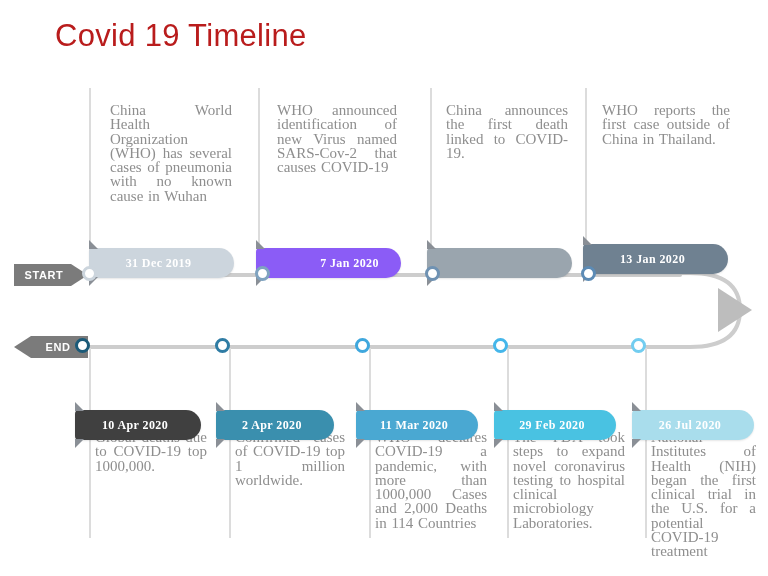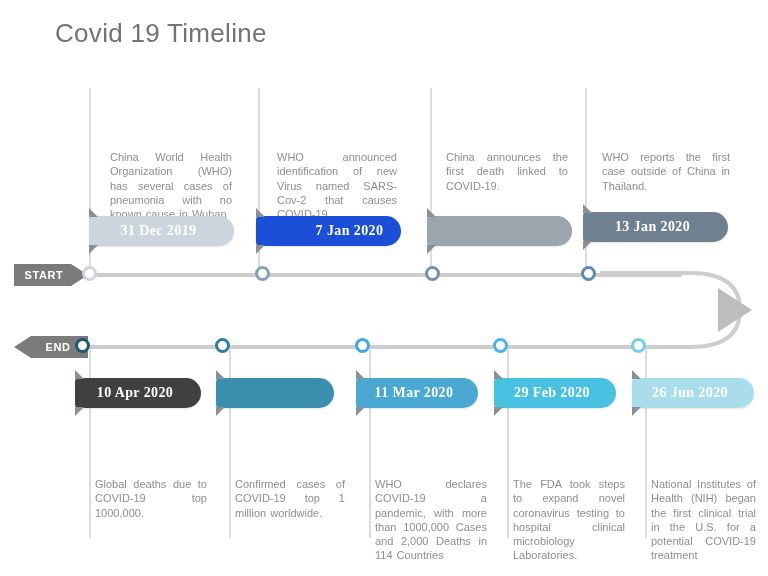--- a/index.html
+++ b/index.html
@@ -10,23 +10,23 @@
     position:relative;
     overflow:hidden;
   }
   #stage { position:absolute; left:0; top:0; width:768px; height:576px; }
 
   
   .title {
     position:absolute;
     left:55px; top:18px;
     font-family:"Liberation Sans", sans-serif;
-    font-size:26px;
+    font-size:31px;
     font-weight:400;
-    color:#737373;
+    color:#b91c1c;
     letter-spacing:0.3px;
     white-space:nowrap;
   }
 
   
   .rail {
     position:absolute;
     height:4px;
     background:#cdcdcd;
     border-radius:2px;
@@ -77,42 +77,42 @@
     width:2px;
     background:#dcdcdc;
     z-index:1;
   }
 
   
   .ev { position:absolute; }
 
   .ev-text {
     position:absolute;
-    font-family:Liberation Sans, sans-serif;
-    font-size:11px;
+    font-family:Liberation Serif, serif;
+    font-size:15px;
     line-height:14.3px;
     color:#8e8e8e;
     text-align:justify;
     word-spacing:1px;
-    margin-top:47px;
   }
 
   .badge {
     position:absolute;
     height:30px;
     border-radius:4px 15px 15px 4px;
     display:flex;
     align-items:center;
     color:#ffffff;
     font-family:"Liberation Serif", serif;
-    font-size:14px;
+    font-size:12px;
     font-weight:bold;
     letter-spacing:0.4px;
     z-index:4;
     box-shadow:0 1px 2px rgba(0,0,0,0.10);
+    margin-top:32px;
   }
   .badge span { display:block; width:100%; text-align:center; padding-right:6px; }
 
   
   .fold {
     position:absolute;
     width:9px; height:9px;
     background:#8a8f96;
     z-index:3;
   }
@@ -150,21 +150,21 @@
       <div class="fold fold-t"></div>
       <div class="fold fold-b"></div>
       <span>31 Dec 2019</span>
     </div>
     <div class="node" id="tn0" style="left: 82px; top: 266px; border-color: rgb(204, 213, 221);"></div>
   </div>
 
   <div class="ev">
     <div class="stem" style="left:258px; top:88px; height:190px;"></div>
     <div class="ev-text" style="left:277px; top:103px; width:120px;">WHO announced identification of new Virus named SARS-Cov-2 that causes COVID-19</div>
-    <div class="badge" id="tb1" style="left: 256px; top: 216px; width: 145px; background: #1d4ed8; padding-left: 48px;">
+    <div class="badge" id="tb1" style="left: 256px; top: 216px; width: 145px; background: #8b5cf6; padding-left: 48px;">
       <div class="fold fold-t"></div>
       <div class="fold fold-b"></div>
       <span>7 Jan 2020</span>
     </div>
     <div class="node" id="tn1" style="left: 255px; top: 266px; border-color: rgb(127, 163, 192);"></div>
   </div>
 
   <div class="ev">
     <div class="stem" style="left:430px; top:88px; height:190px;"></div>
     <div class="ev-text" style="left:446px; top:103px; width:122px;">China announces the first death linked to COVID-19.</div>
@@ -196,20 +196,21 @@
     </div>
     <div class="ev-text" style="left:95px; top:430px; width:112px;">Global deaths due to COVID-19 top 1000,000.</div>
   </div>
 
   <div class="ev">
     <div class="stem" style="left:229px; top:348px; height:190px;"></div>
     <div class="node" id="bn1" style="left: 215px; top: 338px; border-color: rgb(47, 124, 164);"></div>
     <div class="badge" id="bb1" style="left: 216px; top: 378px; width: 118px; background: rgb(58, 143, 174);">
       <div class="fold fold-t"></div>
       <div class="fold fold-b"></div>
+      <span>2 Apr 2020</span>
     </div>
     <div class="ev-text" style="left:235px; top:430px; width:110px;">Confirmed cases of COVID-19 top 1 million worldwide.</div>
   </div>
 
   <div class="ev">
     <div class="stem" style="left:369px; top:348px; height:190px;"></div>
     <div class="node" id="bn2" style="left: 355px; top: 338px; border-color: rgb(63, 167, 221);"></div>
     <div class="badge" id="bb2" style="left: 356px; top: 378px; width: 122px; background: rgb(74, 168, 210);">
       <div class="fold fold-t"></div>
       <div class="fold fold-b"></div>
@@ -228,18 +229,18 @@
     </div>
     <div class="ev-text" style="left:513px; top:430px; width:112px;">The FDA took steps to expand novel coronavirus testing to hospital clinical microbiology Laboratories.</div>
   </div>
 
   <div class="ev">
     <div class="stem" style="left:645px; top:348px; height:190px;"></div>
     <div class="node" id="bn4" style="left: 631px; top: 338px; border-color: rgb(114, 205, 240);"></div>
     <div class="badge" id="bb4" style="left: 632px; top: 378px; width: 122px; background: rgb(169, 221, 236);">
       <div class="fold fold-t"></div>
       <div class="fold fold-b"></div>
-      <span>26 Jun 2020</span>
+      <span>26 Jul 2020</span>
     </div>
     <div class="ev-text" style="left:651px; top:430px; width:105px;">National Institutes of Health (NIH) began the first clinical trial in the U.S. for a potential COVID-19 treatment</div>
   </div>
 
 </div>
 
 </body></html>

